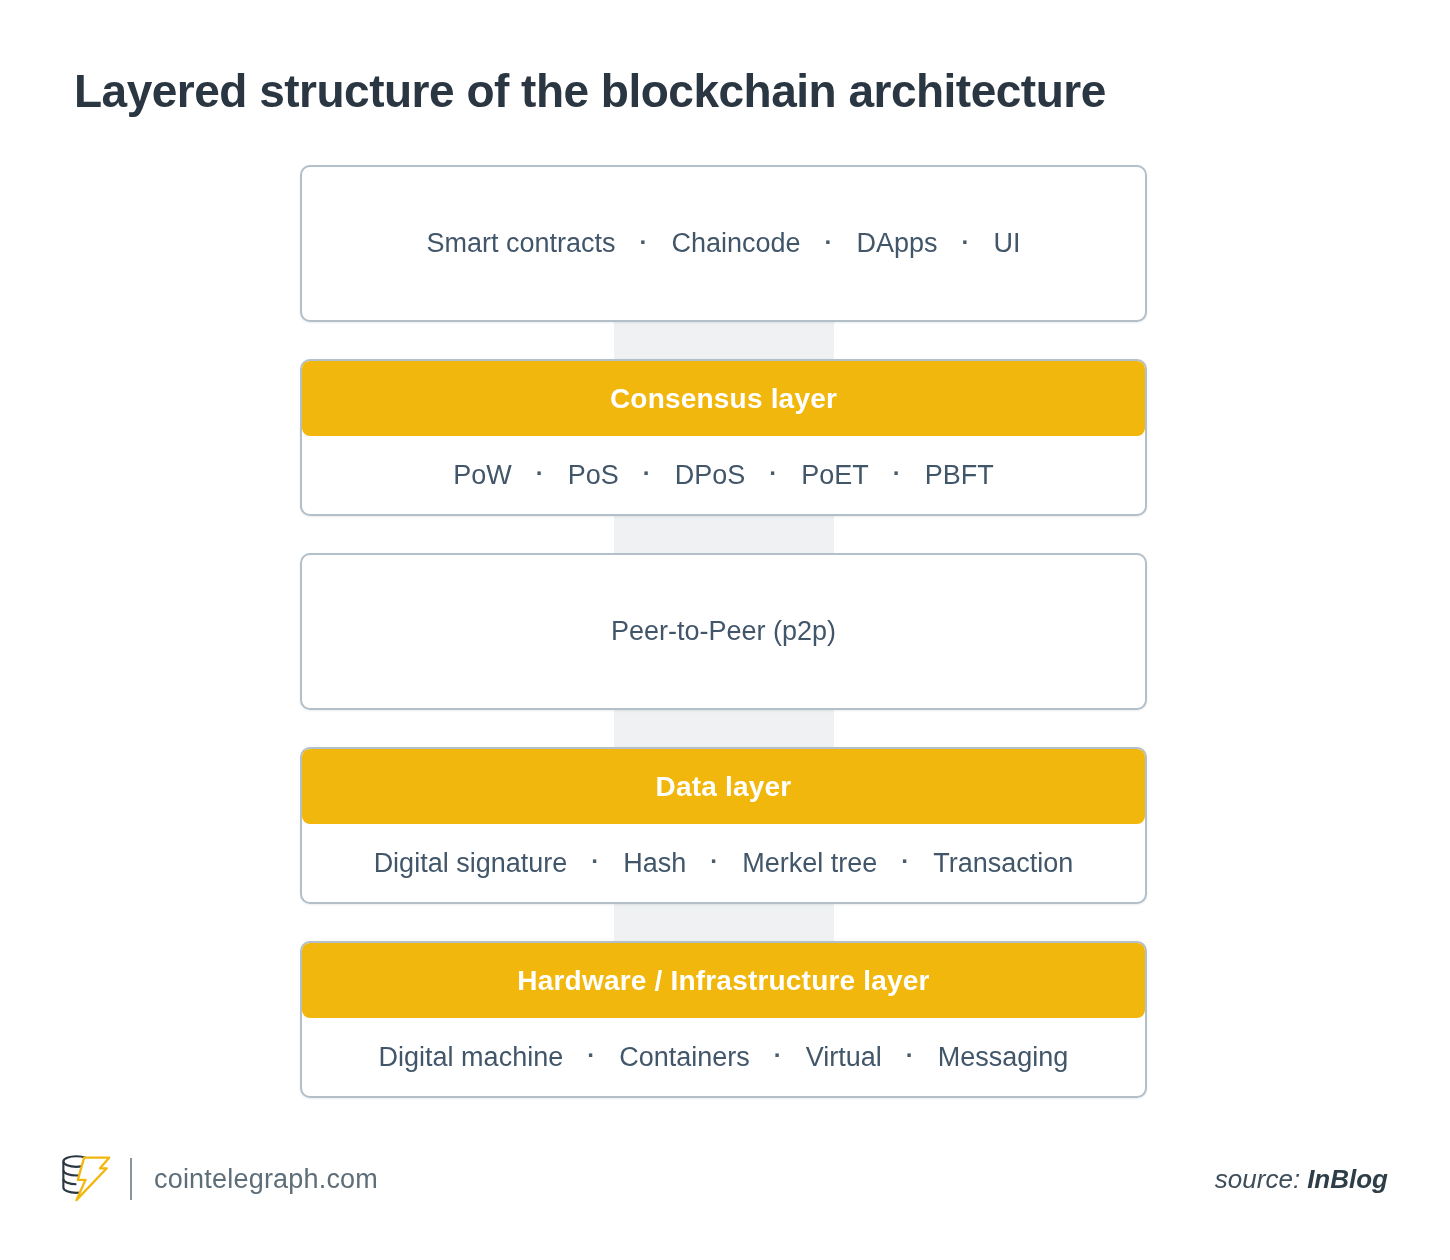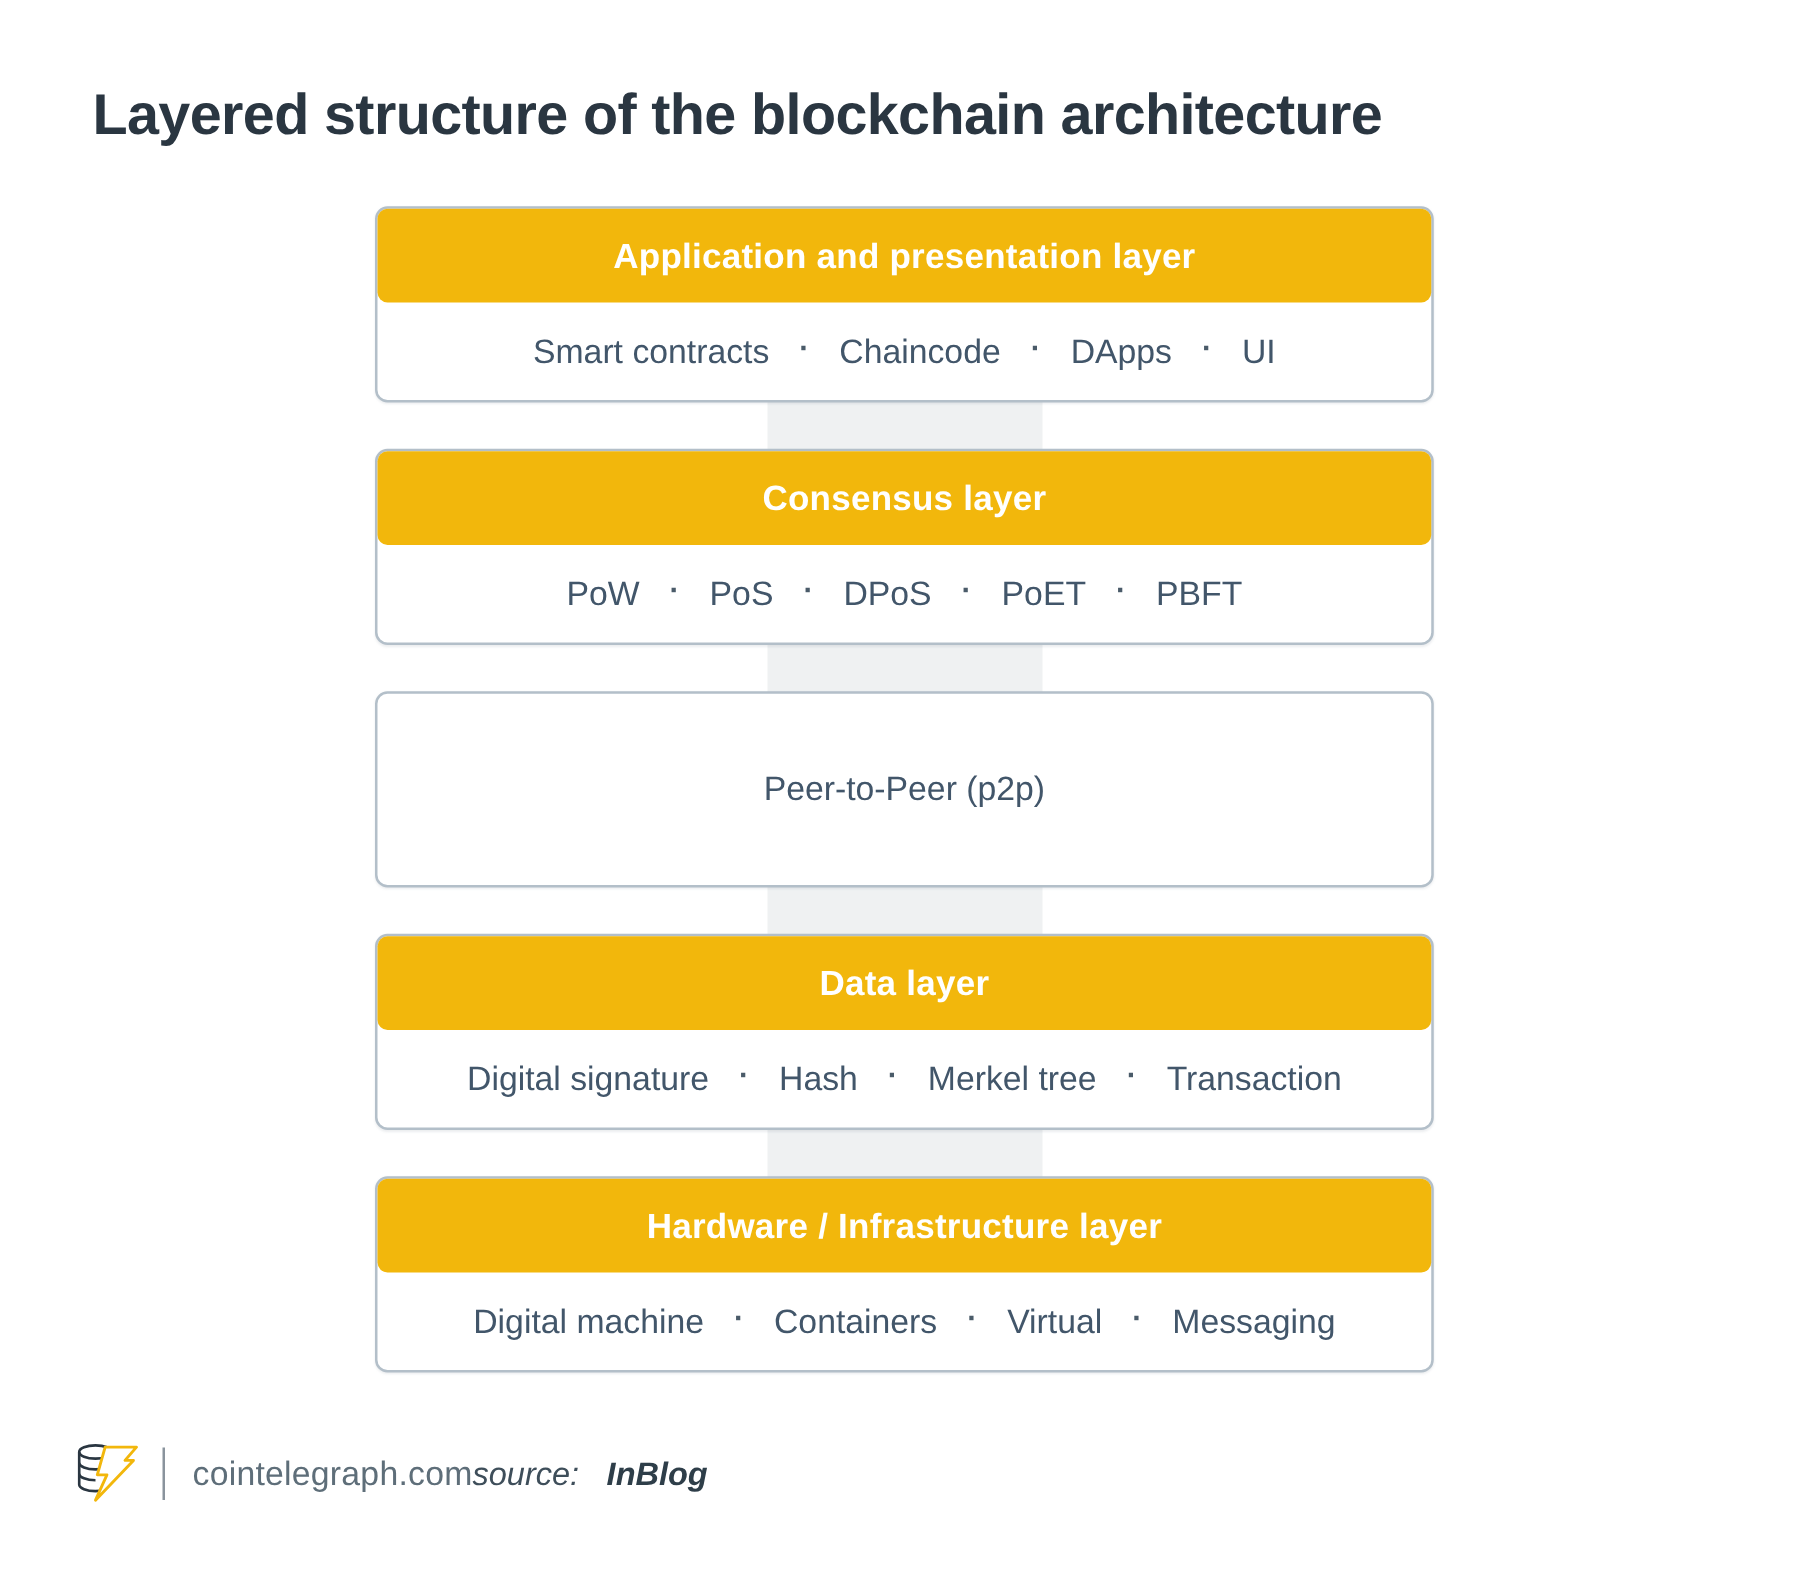--- a/index.html
+++ b/index.html
@@ -86,20 +86,21 @@
     top: -2px;
   }
   .footer {
     position: absolute;
     left: 60px;
     right: 62px;
     top: 1148px;
     height: 62px;
     display: flex;
     align-items: center;
+    justify-content: space-between;
   }
   .brand {
     display: flex;
     align-items: center;
   }
   .brand-divider {
     width: 2px;
     height: 42px;
     background: #8a949d;
     margin: 0 22px 0 16px;
@@ -107,40 +108,39 @@
   .site-label {
     font-size: 27px;
     color: #5e6e79;
     letter-spacing: 0.2px;
   }
   .source {
     font-size: 26px;
     font-style: italic;
     color: #3e4e5a;
     display: flex;
-    gap: 22px;
+    gap: 7px;
     align-items: baseline;
   }
   .source-value {
     font-weight: 700;
     color: #2e3e49;
   }
 </style>
 </head>
 <body>
 
 <div class="canvas">
 
   <h1 class="page-title">Layered structure of the blockchain architecture</h1>
 
   <div class="stack">
     <div class="spine"></div>
 
   <section class="layer">
-    <header class="layer-header">Application and presentation layer</header>
     <div class="layer-body">
           <span>Smart contracts</span>
           <span class="dot">·</span>
           <span>Chaincode</span>
           <span class="dot">·</span>
           <span>DApps</span>
           <span class="dot">·</span>
           <span>UI</span>
         </div>
   </section>

